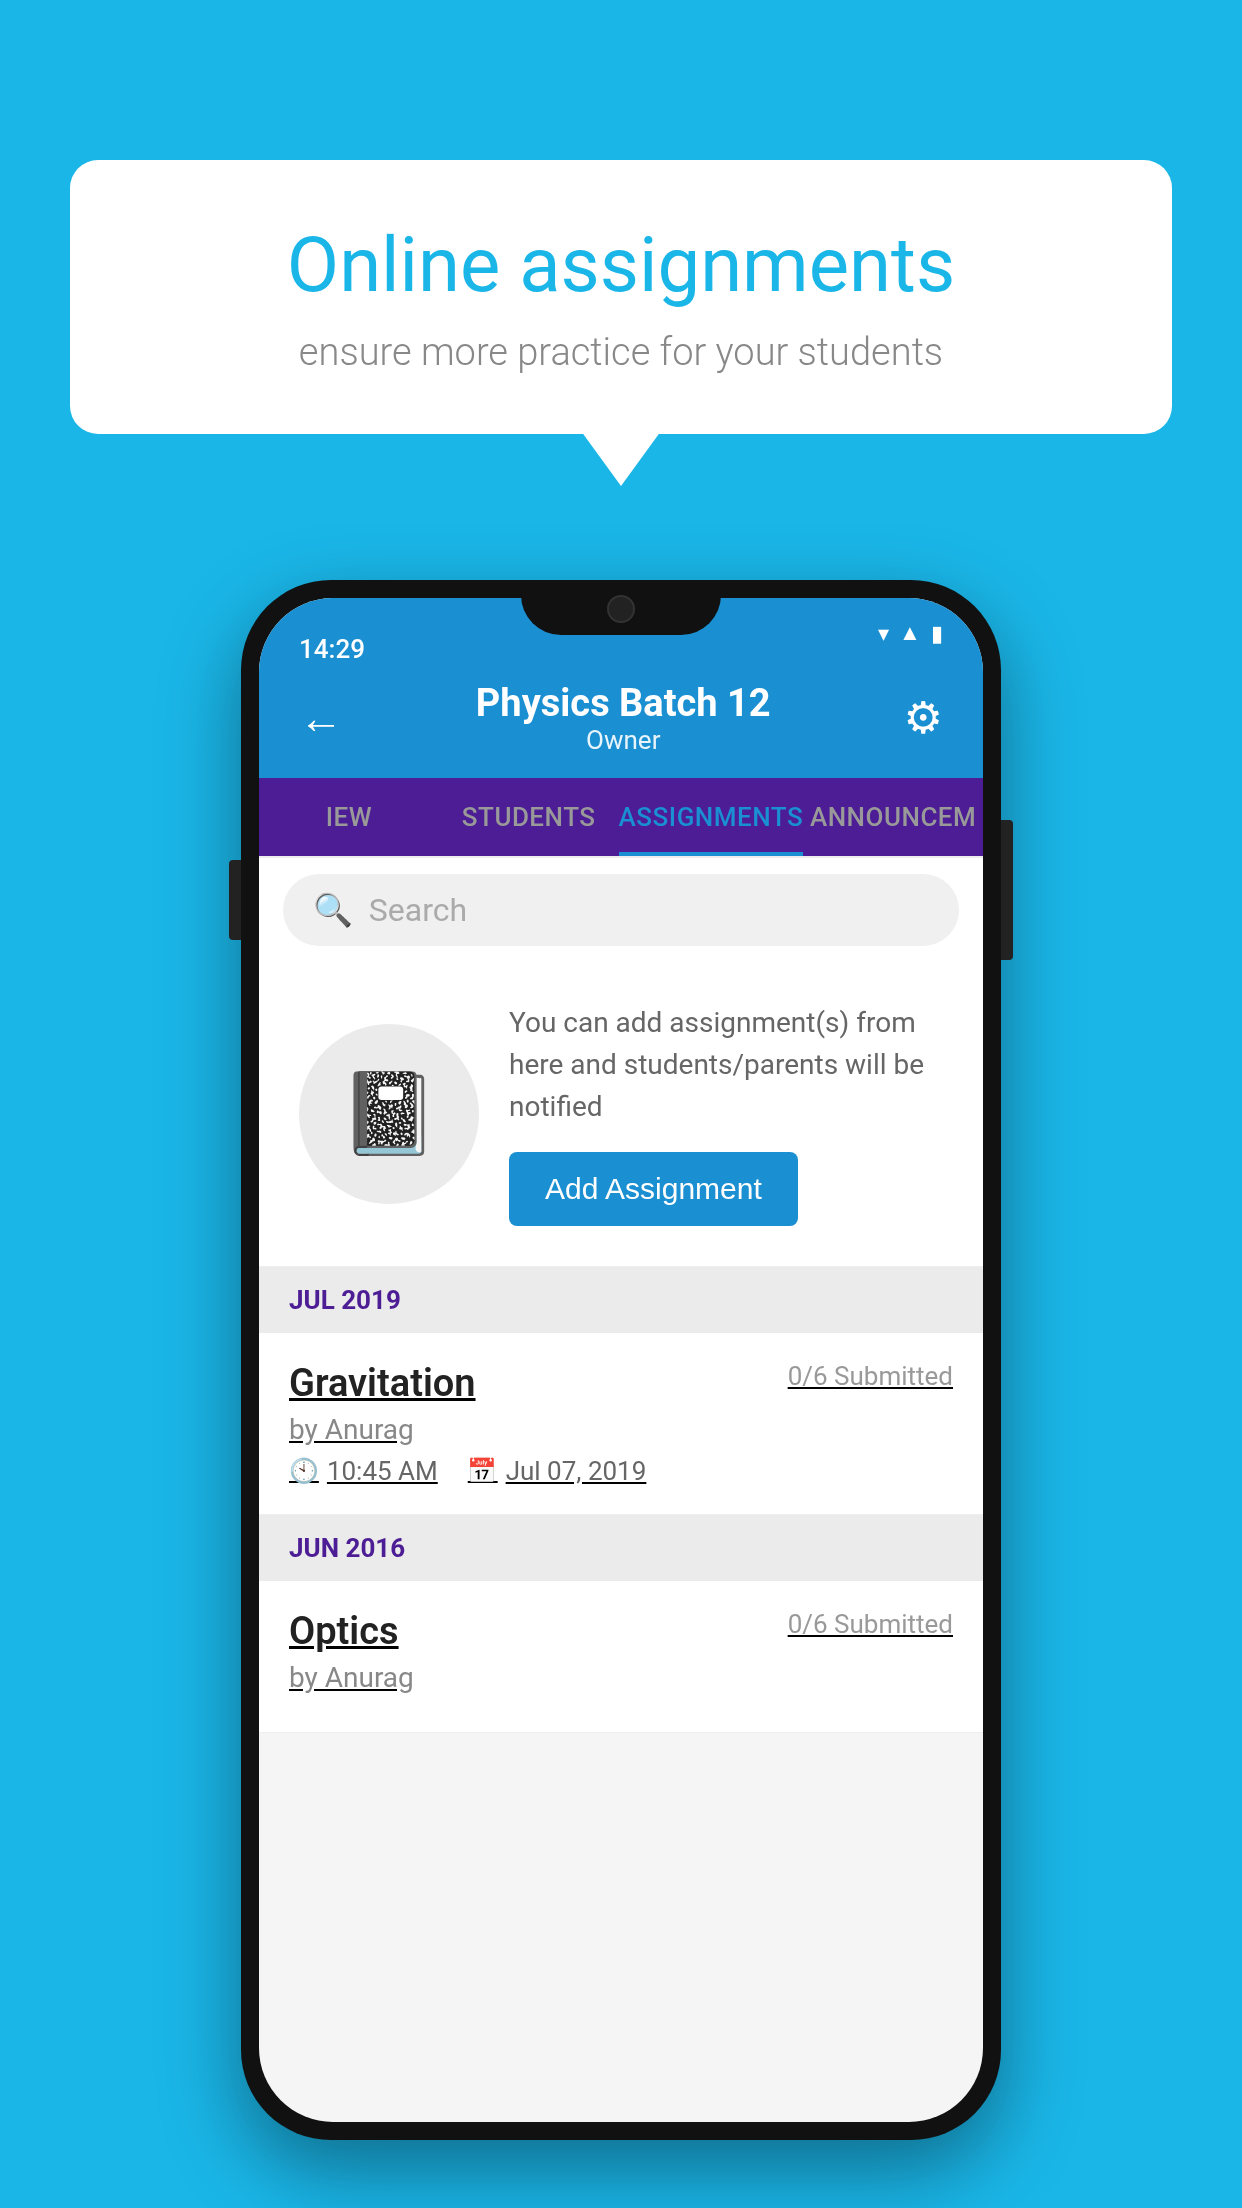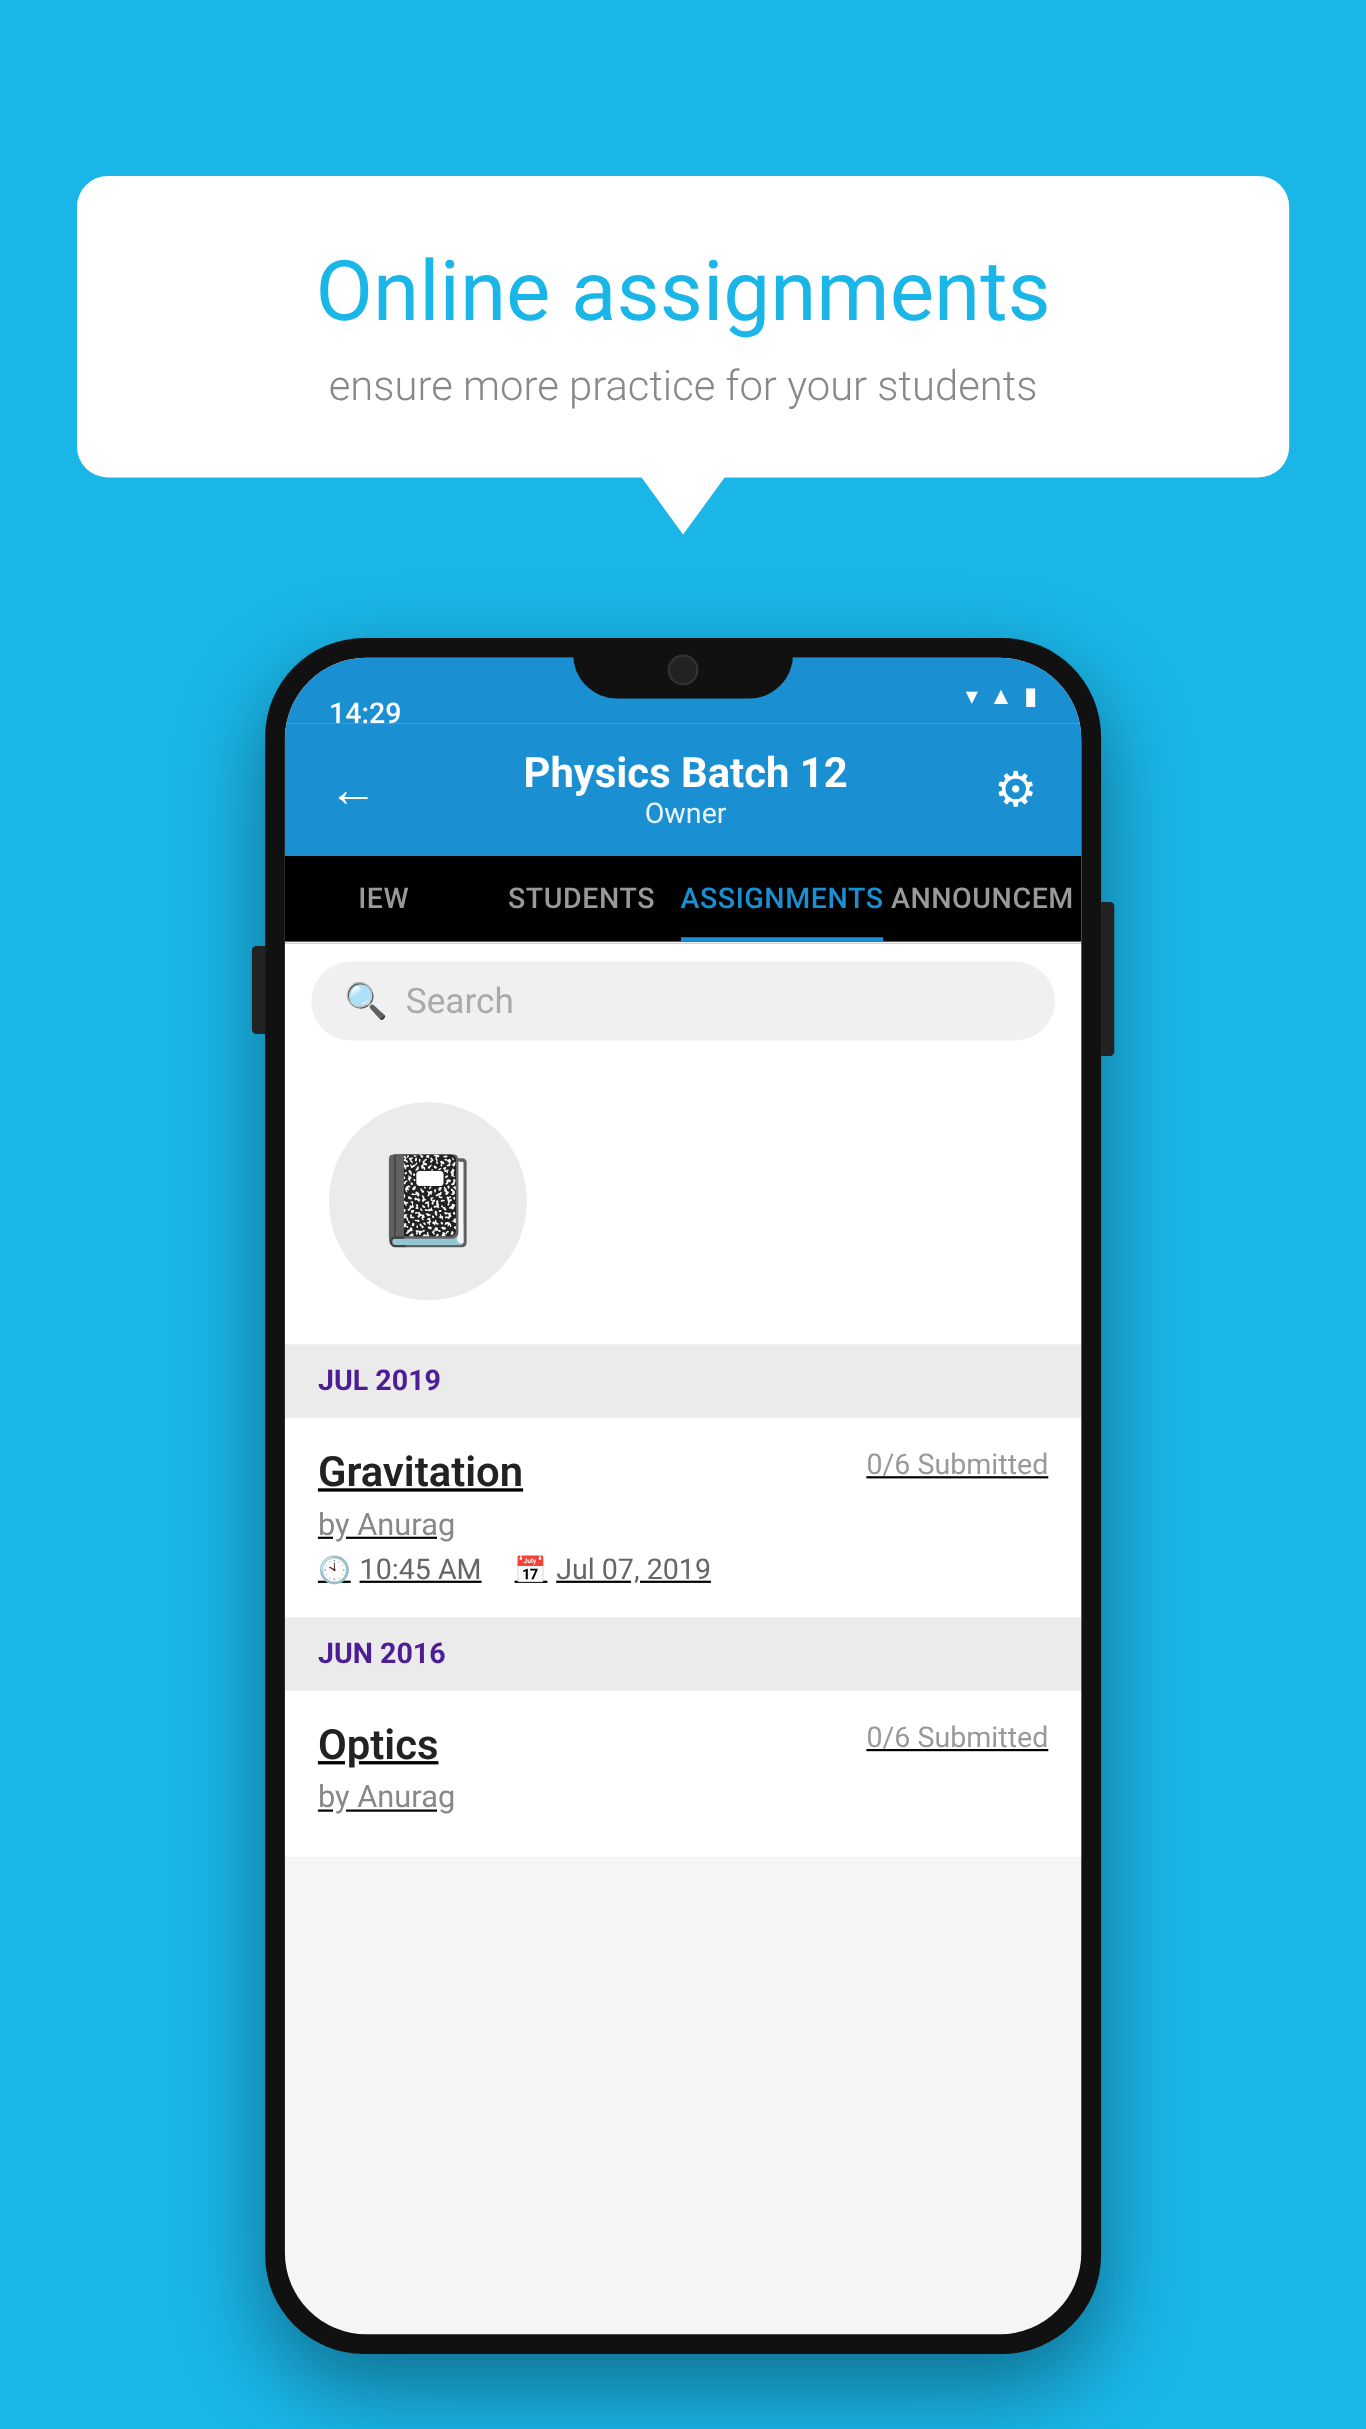--- a/index.html
+++ b/index.html
@@ -193,21 +193,21 @@
     }
 
     .header-gear {
       color: white;
       font-size: 44px;
       cursor: pointer;
     }
 
     
     .tabs-bar {
-      background: #000000;
+      background: #4c1d95;
       display: flex;
       border-bottom: 2px solid #eee;
       height: 80px;
     }
 
     .tab-item {
       flex: 1;
       display: flex;
       align-items: center;
       justify-content: center;
@@ -423,20 +423,24 @@
       <div class="search-container">
         <div class="search-box">
           <span class="search-icon-wrap">🔍</span>
           <span class="search-placeholder">Search</span>
         </div>
       </div>
 
       <div class="empty-state-card">
         <div class="empty-state-icon-wrap">
           <span class="notebook-icon">📓</span>
+        </div>
+        <div class="empty-state-text">
+          <div class="empty-state-desc">You can add assignment(s) from here and students/parents will be notified</div>
+          <button class="add-assignment-btn">Add Assignment</button>
         </div>
       </div>
 
       <div class="section-header">JUL 2019</div>
 
       <div class="assignment-item">
         <div class="assignment-top-row">
           <span class="assignment-name">Gravitation</span>
           <span class="assignment-submitted">0/6 Submitted</span>
         </div>

